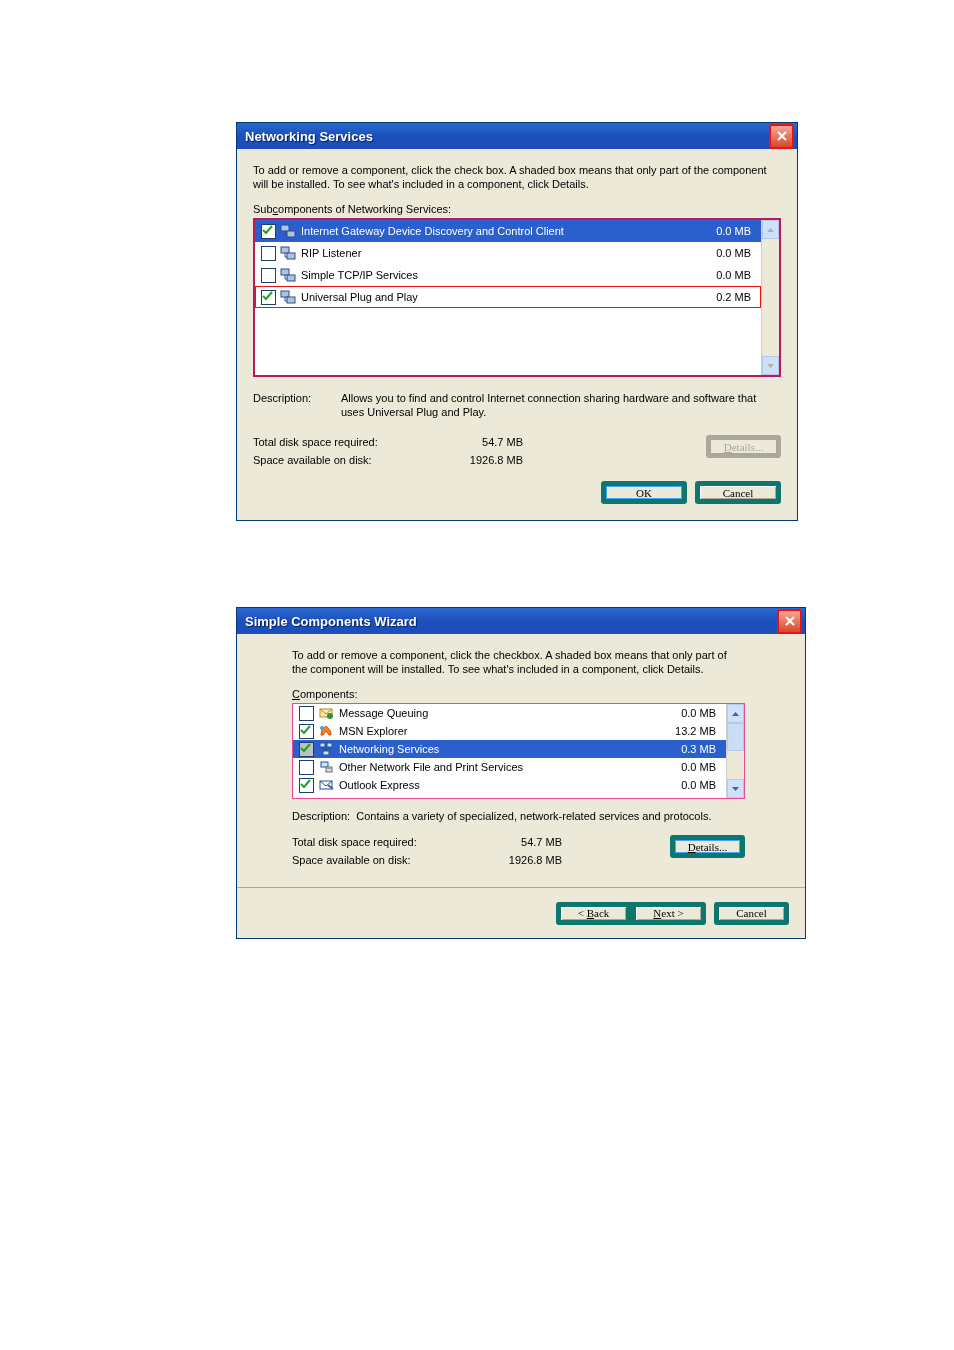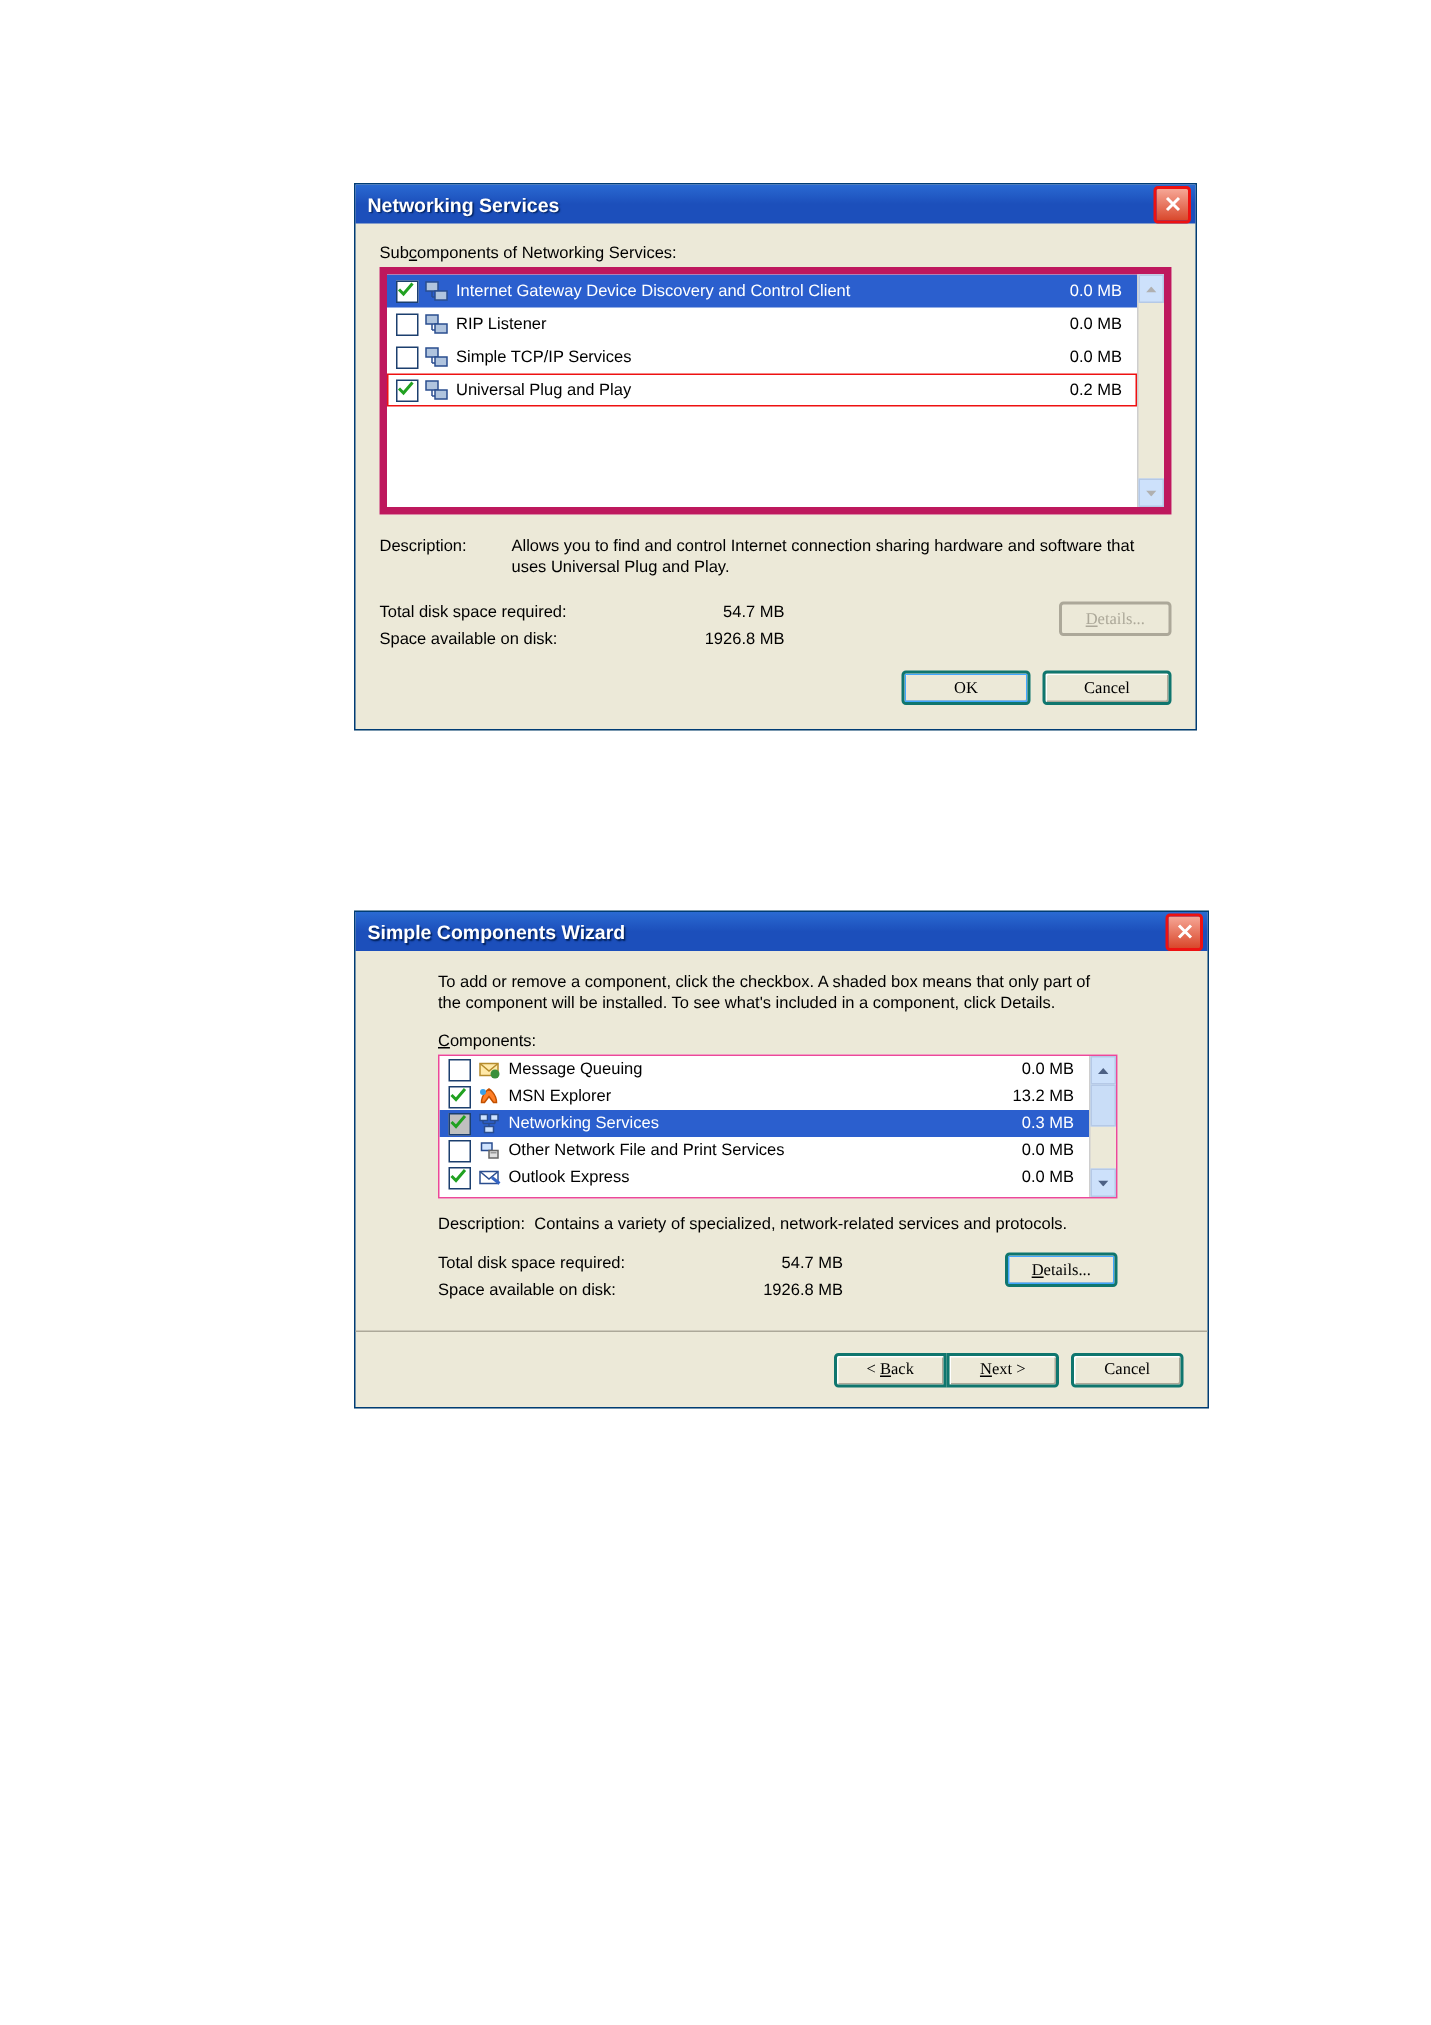--- a/index.html
+++ b/index.html
@@ -6,42 +6,42 @@
   .page{width:954px;height:1074px;position:relative;margin-left:42px;}
   .dialog{position:absolute;width:560px;border:1px solid #003c74;background:#ece9d8;}
   .titlebar{height:26px;background:linear-gradient(to bottom,#2a6ad2 0%,#1c4fbb 50%,#1c4fbb 100%);display:flex;align-items:center;padding:0 3px 0 8px;}
   .titlebar .title{color:#fff;font-weight:bold;font-size:13px;flex:1;text-shadow:1px 1px 1px #00205b;}
   .closebtn{width:21px;height:21px;background:linear-gradient(to bottom,#f6a796,#d9472b);border:1px solid #fff;border-radius:3px;display:flex;align-items:center;justify-content:center;}
   .closebtn svg{width:12px;height:12px;}
   .redframe{border:2px solid #e11;}
   .client{padding:14px 16px 16px 16px;}
   .instr{margin-bottom:12px;line-height:14px;}
   .lbl{margin-bottom:3px;}
-  .listbox{border:5px solid #be185d;background:#fff;height:155px;display:flex;}
+  .listbox{border:2px solid #be185d;background:#fff;height:155px;display:flex;}
   .listitems{flex:1;overflow:hidden;}
   .row{display:flex;align-items:center;height:22px;padding-left:6px;padding-right:10px;}
   .row.sel{background:#2b5fce;color:#fff;}
   .cbwrap{position:relative;width:13px;height:13px;margin-right:4px;flex-shrink:0;border:1px solid #1c3f6e;background:#fff;}
   .cbwrap.tri{background:#c0c0c0;}
   .cbwrap svg{position:absolute;top:-1px;left:-1px;}
   .ico{width:16px;height:16px;margin-right:5px;flex-shrink:0;display:flex;align-items:center;justify-content:center;}
   .rname{flex:1;white-space:nowrap;overflow:hidden;}
   .rsize{width:60px;text-align:right;}
   .sb{width:17px;background:#ece9d8;border-left:1px solid #cecece;display:flex;flex-direction:column;}
   .sbtn{height:17px;background:#cde1fb;border:1px solid #b5c9e7;display:flex;align-items:center;justify-content:center;}
   .strack{flex:1;}
   .desc{display:flex;margin-top:14px;line-height:14px;}
   .desc .dl{width:88px;flex-shrink:0;}
   .desc .dt{flex:1;}
   .spaceblock{display:flex;margin-top:14px;}
   .spacecol{flex:1;}
   .spacerow{display:flex;line-height:18px;}
   .spacerow .sl{width:190px;}
   .spacerow .sv{width:80px;text-align:right;}
-  .btn{height:23px;min-width:75px;background:#ece9d8;border:2px solid #0f766e;border-radius:3px;font:11px Tahoma;padding:0 10px;box-shadow:inset 1px 1px 0 #fff,inset -1px -1px 0 #aca899;}
+  .btn{height:23px;min-width:75px;background:#ece9d8;border:5px solid #0f766e;border-radius:3px;font:11px Tahoma;padding:0 10px;box-shadow:inset 1px 1px 0 #fff,inset -1px -1px 0 #aca899;}
   .btn:disabled{color:#aca899;border-color:#aca899;box-shadow:none;}
   .footer{display:flex;justify-content:flex-end;gap:8px;margin-top:12px;align-items:flex-end;}
   
   .wizhead{background:#fff;border-bottom:1px solid #aca899;padding:12px 16px 12px 22px;display:flex;}
   .wizhead .wt{flex:1;}
   .wizhead .wtitle{font-weight:bold;font-size:11px;margin-bottom:2px;}
   .wizhead .wsub{padding-left:14px;}
   .wizicon{width:44px;height:44px;flex-shrink:0;}
   .wizclient{padding:14px 60px 4px 55px;}
   .wizlist{border:1px solid #ec4899;background:#fff;height:94px;display:flex;}
@@ -63,20 +63,21 @@
 <div class="dialog" id="d1" style="left:194px;top:122px;">
   <div class="titlebar">
     <div class="title">Networking Services</div>
     <div class="closebtn redframe">
       <svg viewBox="0 0 12 12">
             <path d="M2 2 L10 10 M10 2 L2 10" stroke="#fff" stroke-width="2"></path>
           </svg>
     </div>
   </div>
   <div class="client">
+    <div class="instr">To add or remove a component, click the check box. A shaded box means that only part of the component will be installed. To see what's included in a component, click Details.</div>
     <div class="lbl">Sub<span class="u">c</span>omponents of Networking Services:</div>
     <div class="listbox">
       <div class="listitems" id="d1list">
             <div class="row sel">
               <span class="cbwrap">
                 <svg width="13" height="13">
                   <path d="M2 6 L5 9 L11 2" fill="none" stroke="#21a121" stroke-width="2"></path>
                 </svg>
               </span>
               <span class="ico">

